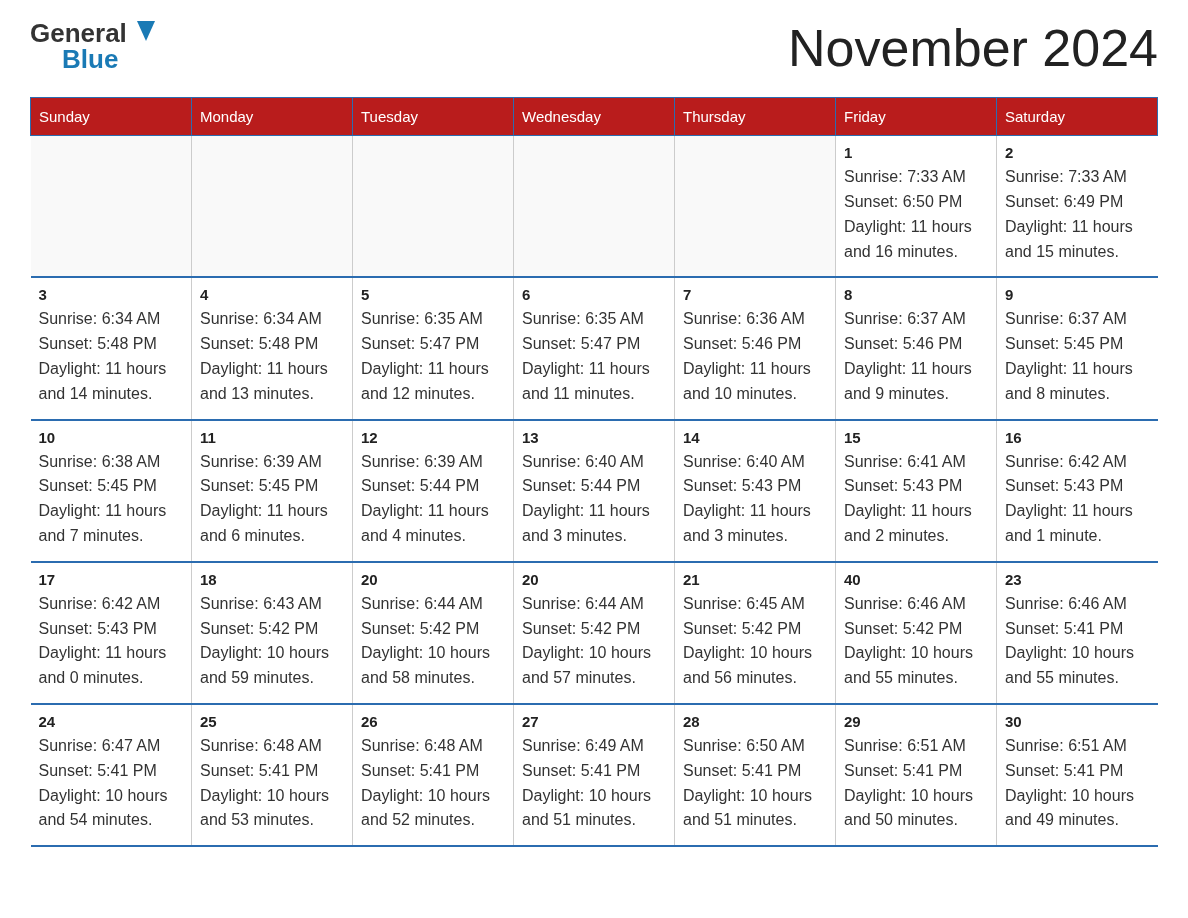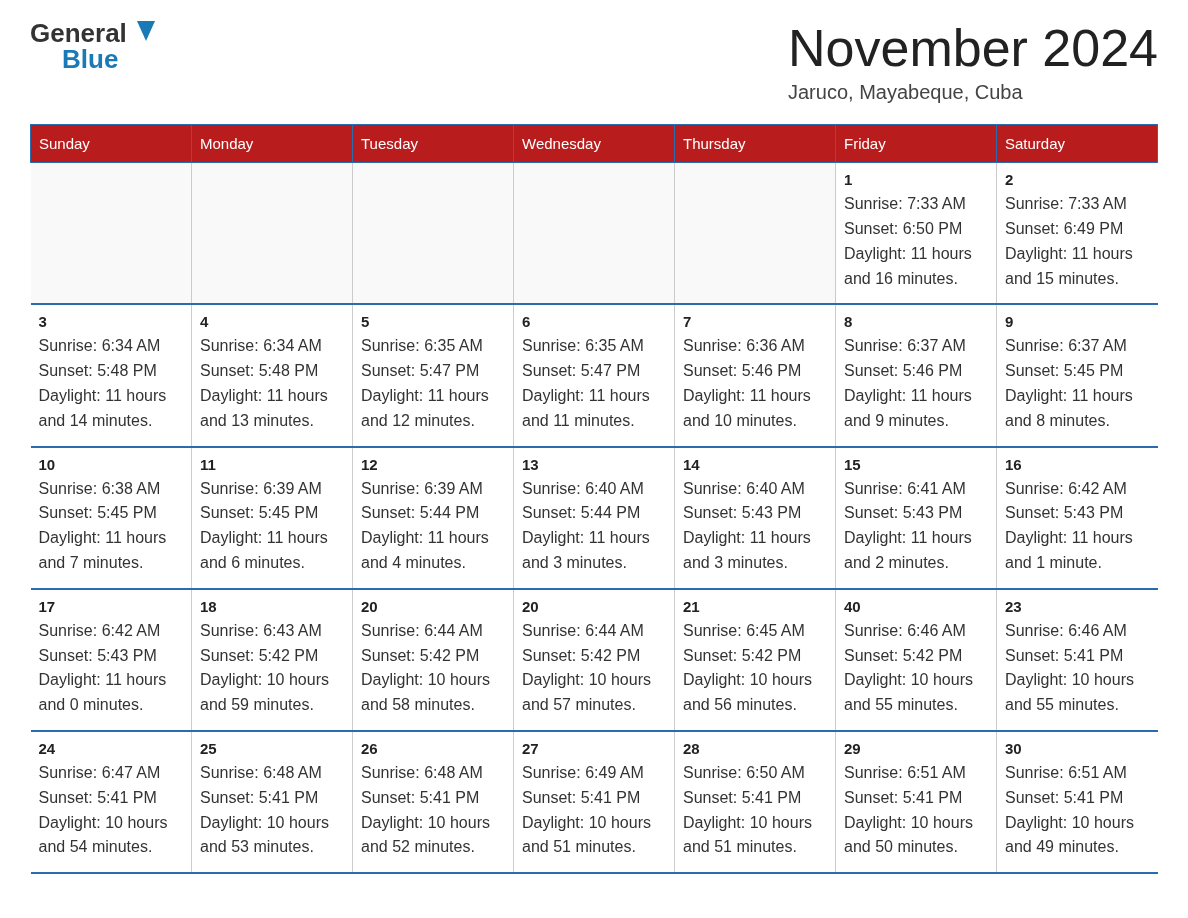--- a/index.html
+++ b/index.html
@@ -28,20 +28,21 @@
       line-height: 1;
     }
     .logo-blue {
       font-size: 26px;
       font-weight: bold;
       color: #1a7ab5;
       line-height: 1;
       margin-left: 32px;
     }
     .title-block {
+      text-align: right;
     }
     .month-title {
       font-size: 52px;
       font-weight: 300;
       color: #222;
       line-height: 1.1;
     }
     .location {
       font-size: 20px;
       color: #444;
@@ -102,21 +103,20 @@
       <span style="display:inline-block;margin-left:2px;vertical-align:middle;">
         <svg width="18" height="20" viewBox="0 0 18 20">
           <polygon points="0,0 18,0 9,20" fill="#1a7ab5"></polygon>
         </svg>
       </span>
     </div>
     <span class="logo-blue">Blue</span>
   </div>
   <div class="title-block">
     <div class="month-title">November 2024</div>
-    <div class="location">Jaruco, Mayabeque, Cuba</div>
   </div>
 </div>
 
 <table>
   <thead>
     <tr>
     <th>Sunday</th>
         <th>Monday</th>
         <th>Tuesday</th>
         <th>Wednesday</th>

